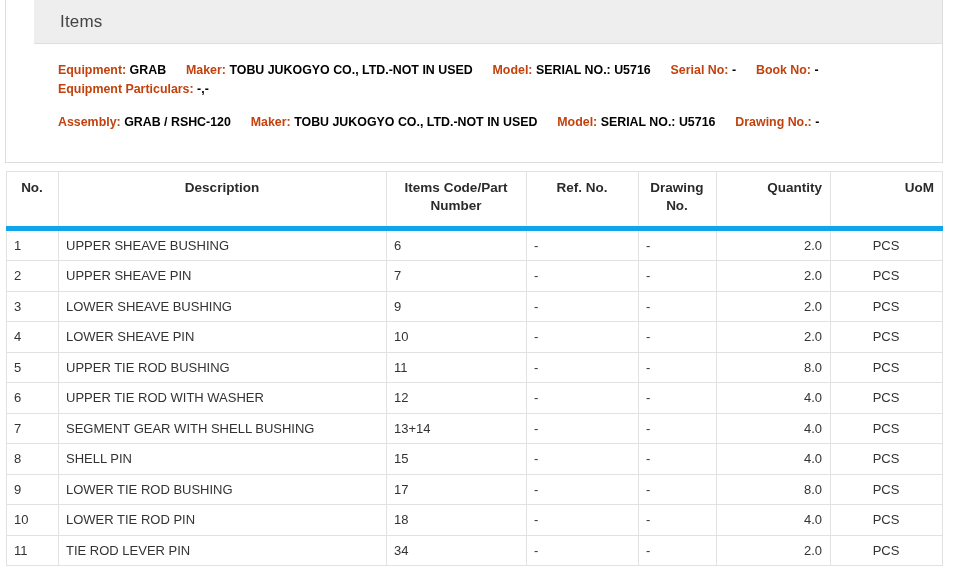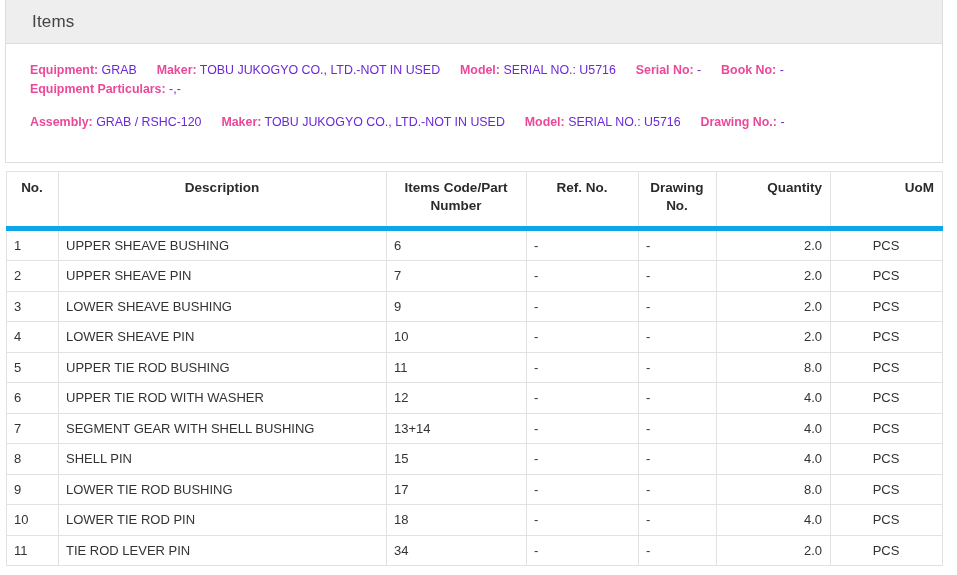--- a/index.html
+++ b/index.html
@@ -19,20 +19,21 @@
 
   
   .panel {
     position: absolute;
     left: 5px;
     top: 0px;
     width: 938px;
     border: 1px solid #dddddd;
     border-top: none;
     background: #ffffff;
+    padding-left: 28px;
   }
   .panel-heading {
     background: #eeeeee;
     border-bottom: 1px solid #dddddd;
     height: 44px;
     padding: 0 15px;
     display: flex;
     align-items: center;
   }
   .panel-title {
@@ -50,26 +51,26 @@
   .info-group { margin-bottom: 14px; }
   .info-group:last-child { margin-bottom: 16px; }
   .info-line {
     font-size: 12.4px;
     color: #333333;
     line-height: 19px;
     white-space: nowrap;
   }
   .info-line .lbl {
     font-weight: bold;
-    color: #ec4899;
+    color: #c2410c;
     text-align: right;
   }
   .info-line .val {
-    color: #6d28d9;
-    font-weight: normal;
+    color: #000000;
+    font-weight: bold;
   }
   .info-line .sep {
     display: inline-block;
     width: 13px;
   }
 
   
   .table-wrap {
     position: absolute;
     left: 6px;

